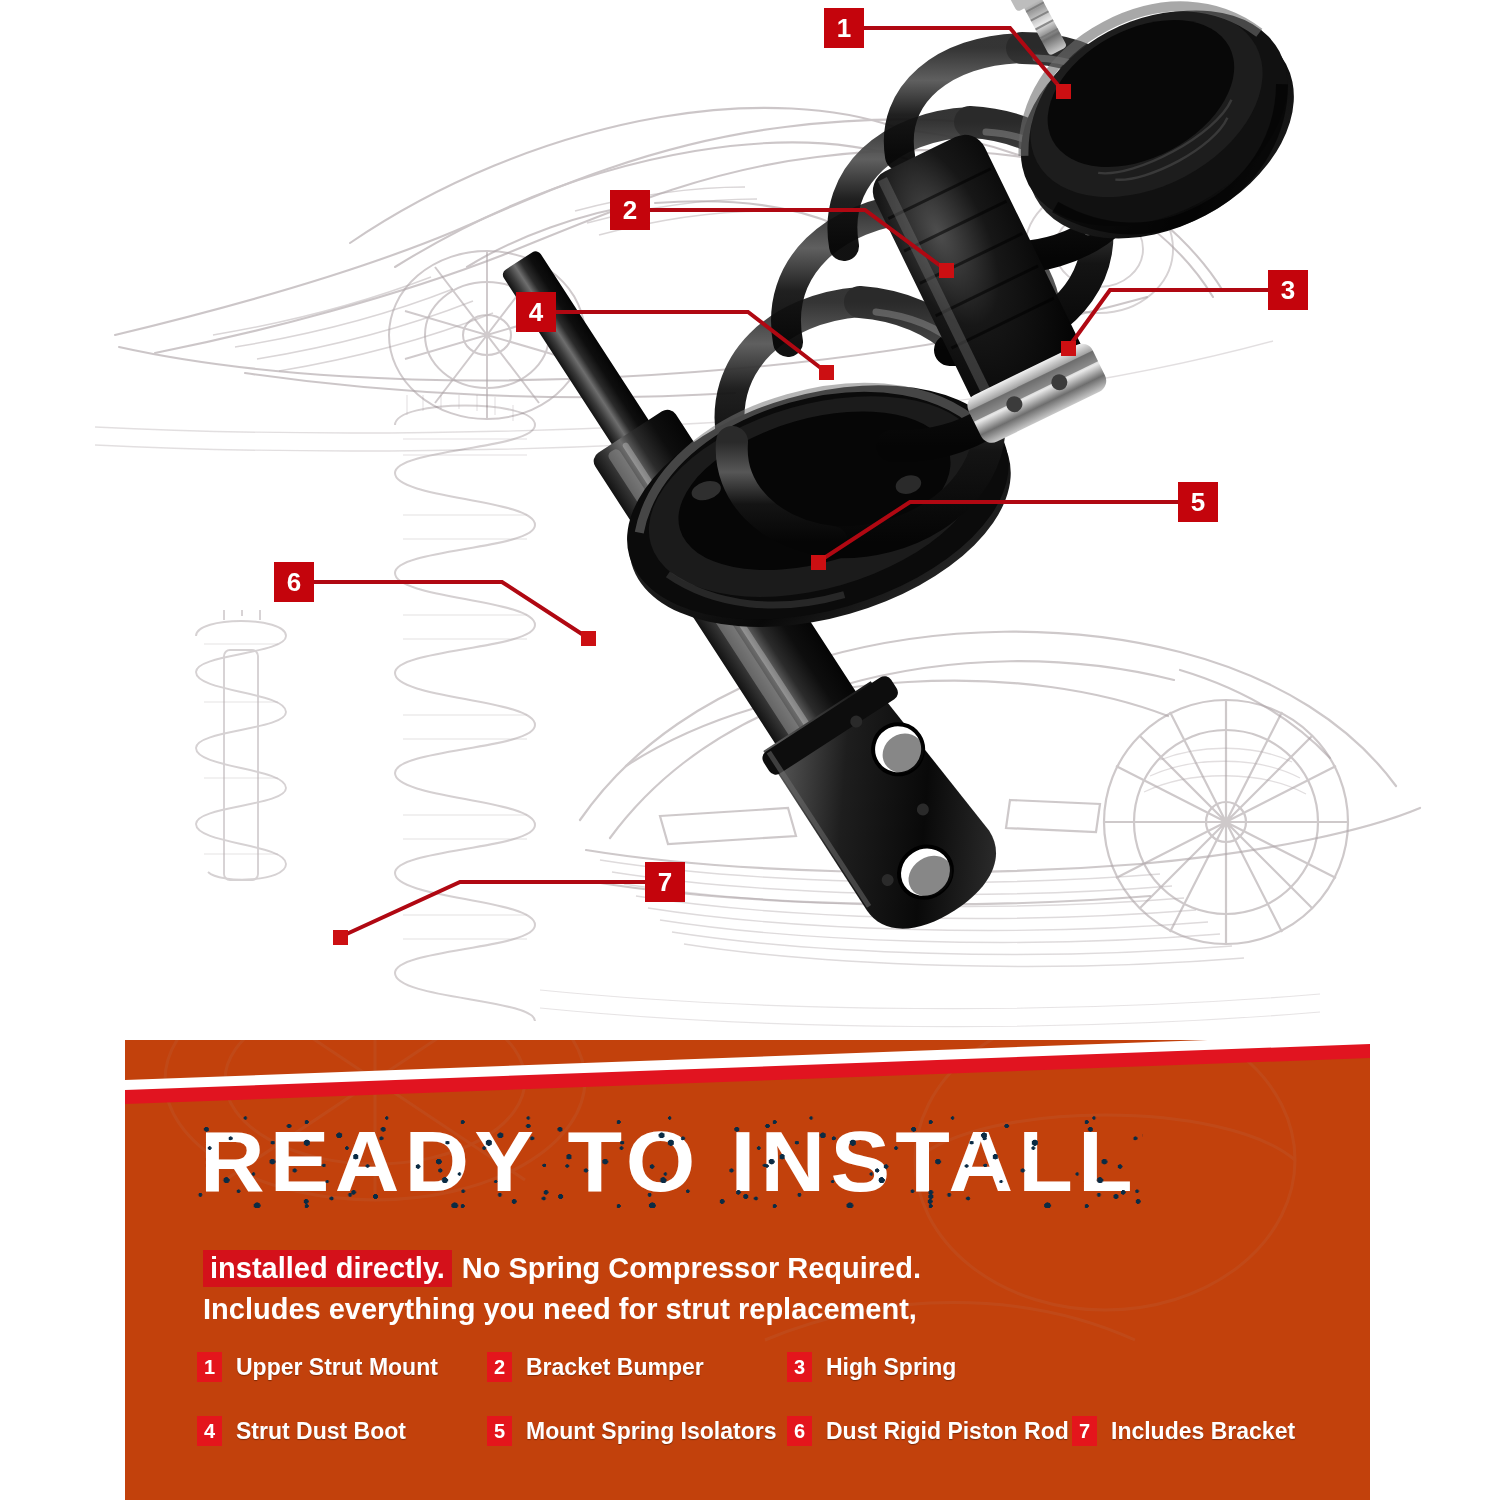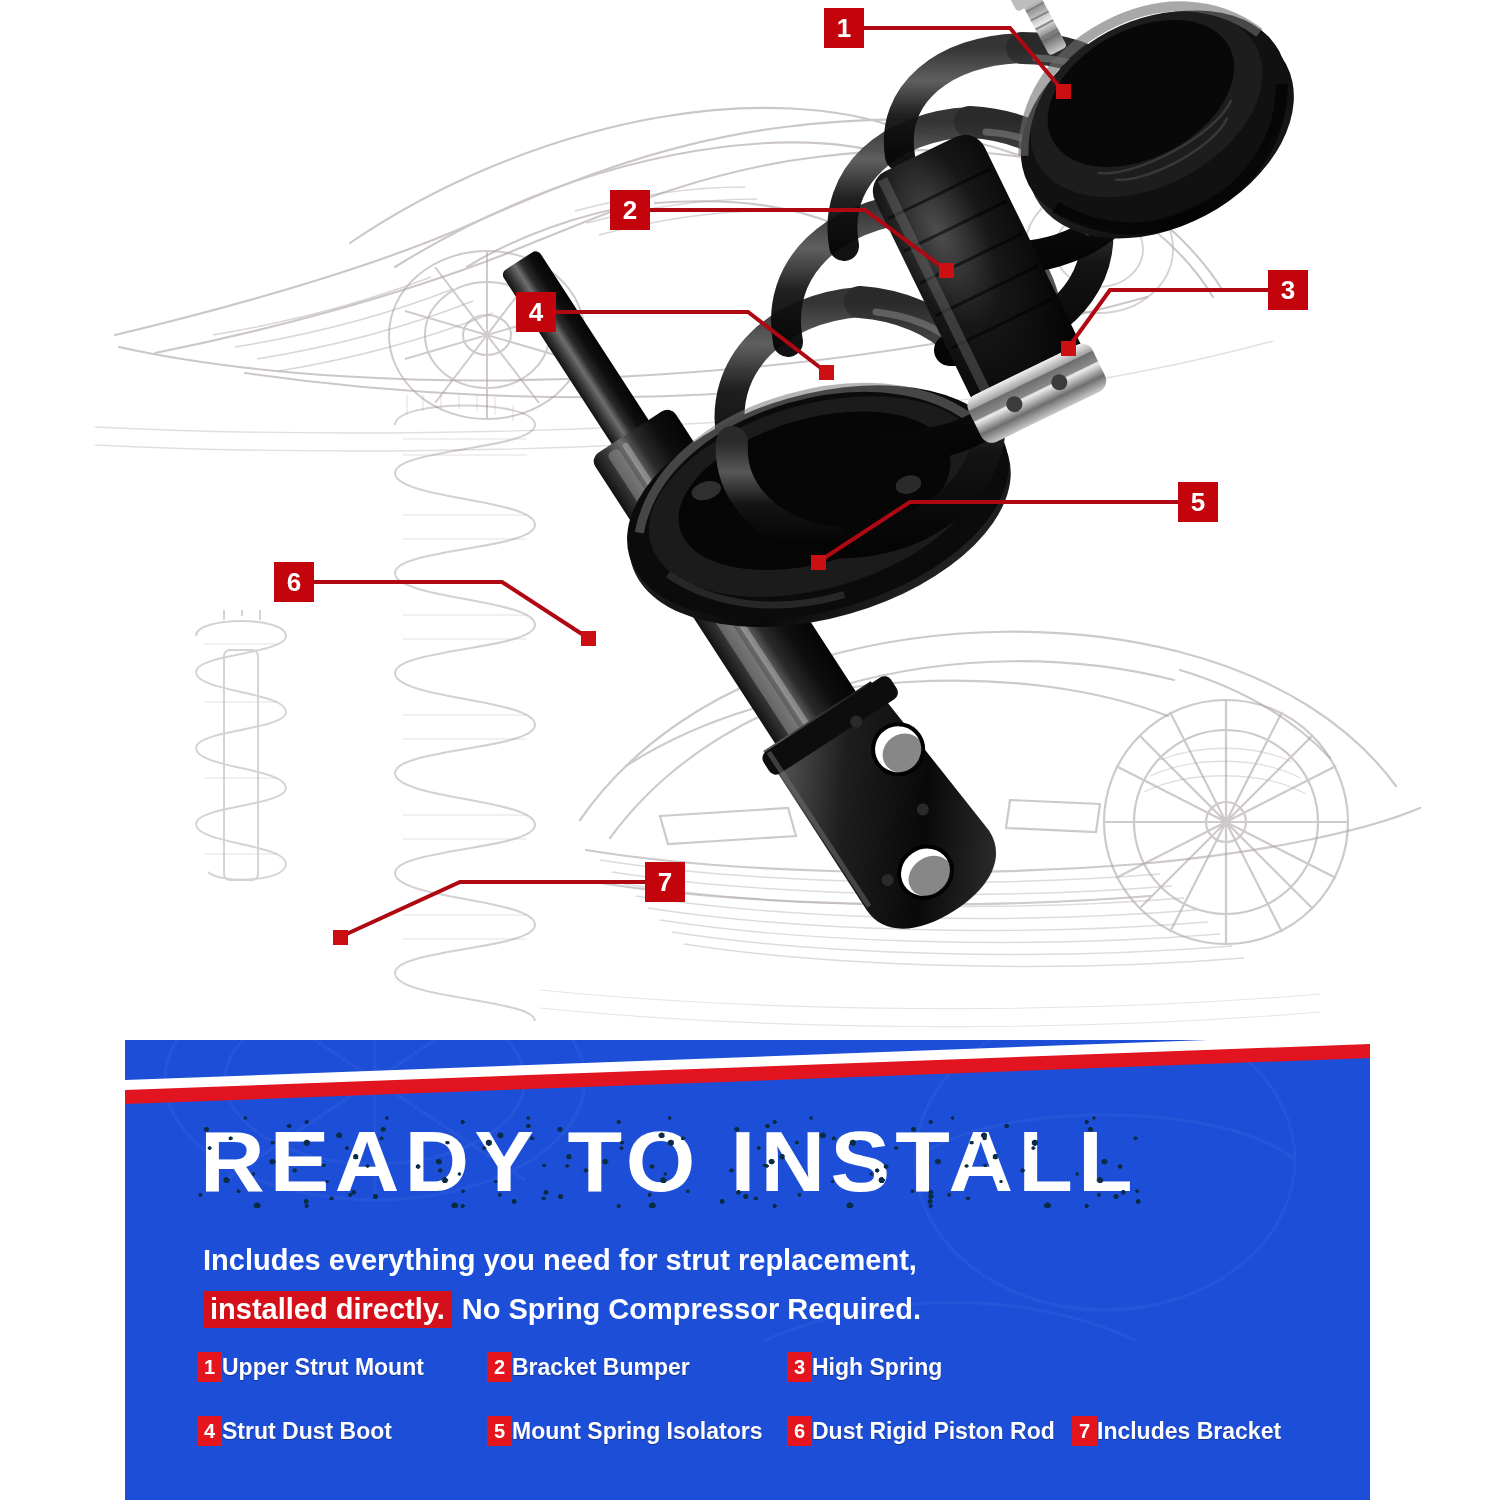--- a/index.html
+++ b/index.html
@@ -18,21 +18,21 @@
   #strut svg{display:block;width:100%;height:100%;}
 
   
   .callout-badge{position:absolute;width:40px;height:40px;background:#c4040c;color:#fff;
     font-family:"Liberation Sans",sans-serif;font-weight:bold;font-size:26px;
     display:flex;align-items:center;justify-content:center;line-height:1;z-index:40;}
   #leaders{position:absolute;left:0;top:0;width:1500px;height:1075px;z-index:35;pointer-events:none;}
 
   
   #banner{position:absolute;left:125px;top:1040px;width:1245px;height:460px;
-    background:#1d4ed8;overflow:hidden;z-index:20;}
+    background:#c2410c;overflow:hidden;z-index:20;}
   #banner-watermark{position:absolute;inset:0;opacity:.055;}
   #red-stripe{position:absolute;left:0;top:0;width:1245px;height:70px;z-index:22;pointer-events:none;}
 
   #headline{position:absolute;left:75px;top:78px;z-index:26;
     font-family:"Liberation Sans",sans-serif;font-weight:bold;font-size:86px;
     letter-spacing:5px;color:#fff;line-height:1;white-space:nowrap;
     -webkit-text-stroke:0;transform:scaleX(1.04);transform-origin:left center;}
   #headline .grunge{position:relative;display:inline-block;}
   #headline .grunge::after{content:"";position:absolute;left:-4px;top:-6px;right:-4px;bottom:-4px;
     pointer-events:none;
@@ -72,21 +72,21 @@
   #subline{position:absolute;left:78px;top:200px;z-index:26;color:#fff;
     font-family:"Liberation Sans",sans-serif;font-weight:bold;font-size:29px;line-height:1.42;
     white-space:nowrap;}
   .hl{background:#d4111a;padding:2px 7px 3px 7px;}
 
   #legend{position:absolute;left:72px;top:300px;width:1160px;z-index:26;}
   .legend-row{display:flex;align-items:center;height:54px;}
   .legend-item{display:flex;align-items:center;}
   .legend-num{width:25px;height:30px;background:#e4151c;color:#fff;font-weight:bold;font-size:20px;
     display:flex;align-items:center;justify-content:center;flex:0 0 auto;}
-  .legend-label{color:#fff;font-weight:bold;font-size:23px;white-space:nowrap;
+  .legend-label{color:#fff;font-weight:bold;font-size:23px;margin-left:14px;white-space:nowrap;
     text-shadow:0 1px 1px rgba(0,0,0,.35);}
 </style>
 </head>
 <body>
 
 <div id="page">
 
   <div id="product-area">
 
     <div class="sketch" style="left:95px;top:35px;width:1180px;height:430px;">
@@ -413,24 +413,24 @@
     <svg id="red-stripe" viewBox="0 0 1245 70" xmlns="http://www.w3.org/2000/svg" preserveAspectRatio="none">
       <polygon points="0,48 1245,2 1245,18 0,64" fill="#e11420"></polygon>
       <polygon points="0,40 1245,-6 1245,4 0,50" fill="#ffffff"></polygon>
     </svg>
 
     <div id="headline">
       <span class="grunge">READY TO INSTALL</span>
     </div>
 
     <div id="subline">
-      <div>Includes everything you need for strut replacement,</div>
       <div style="margin-top:8px;">
         <span class="hl">installed directly.</span><span style="margin-left:10px;">No Spring Compressor Required.</span>
       </div>
+      <div>Includes everything you need for strut replacement,</div>
     </div>
 
     <div id="legend">
 
       <div class="legend-row">
         <div class="legend-item" style="width:290px;">
           <span class="legend-num">1</span>
           <span class="legend-label">Upper Strut Mount</span>
         </div>
         <div class="legend-item" style="width:300px;">

